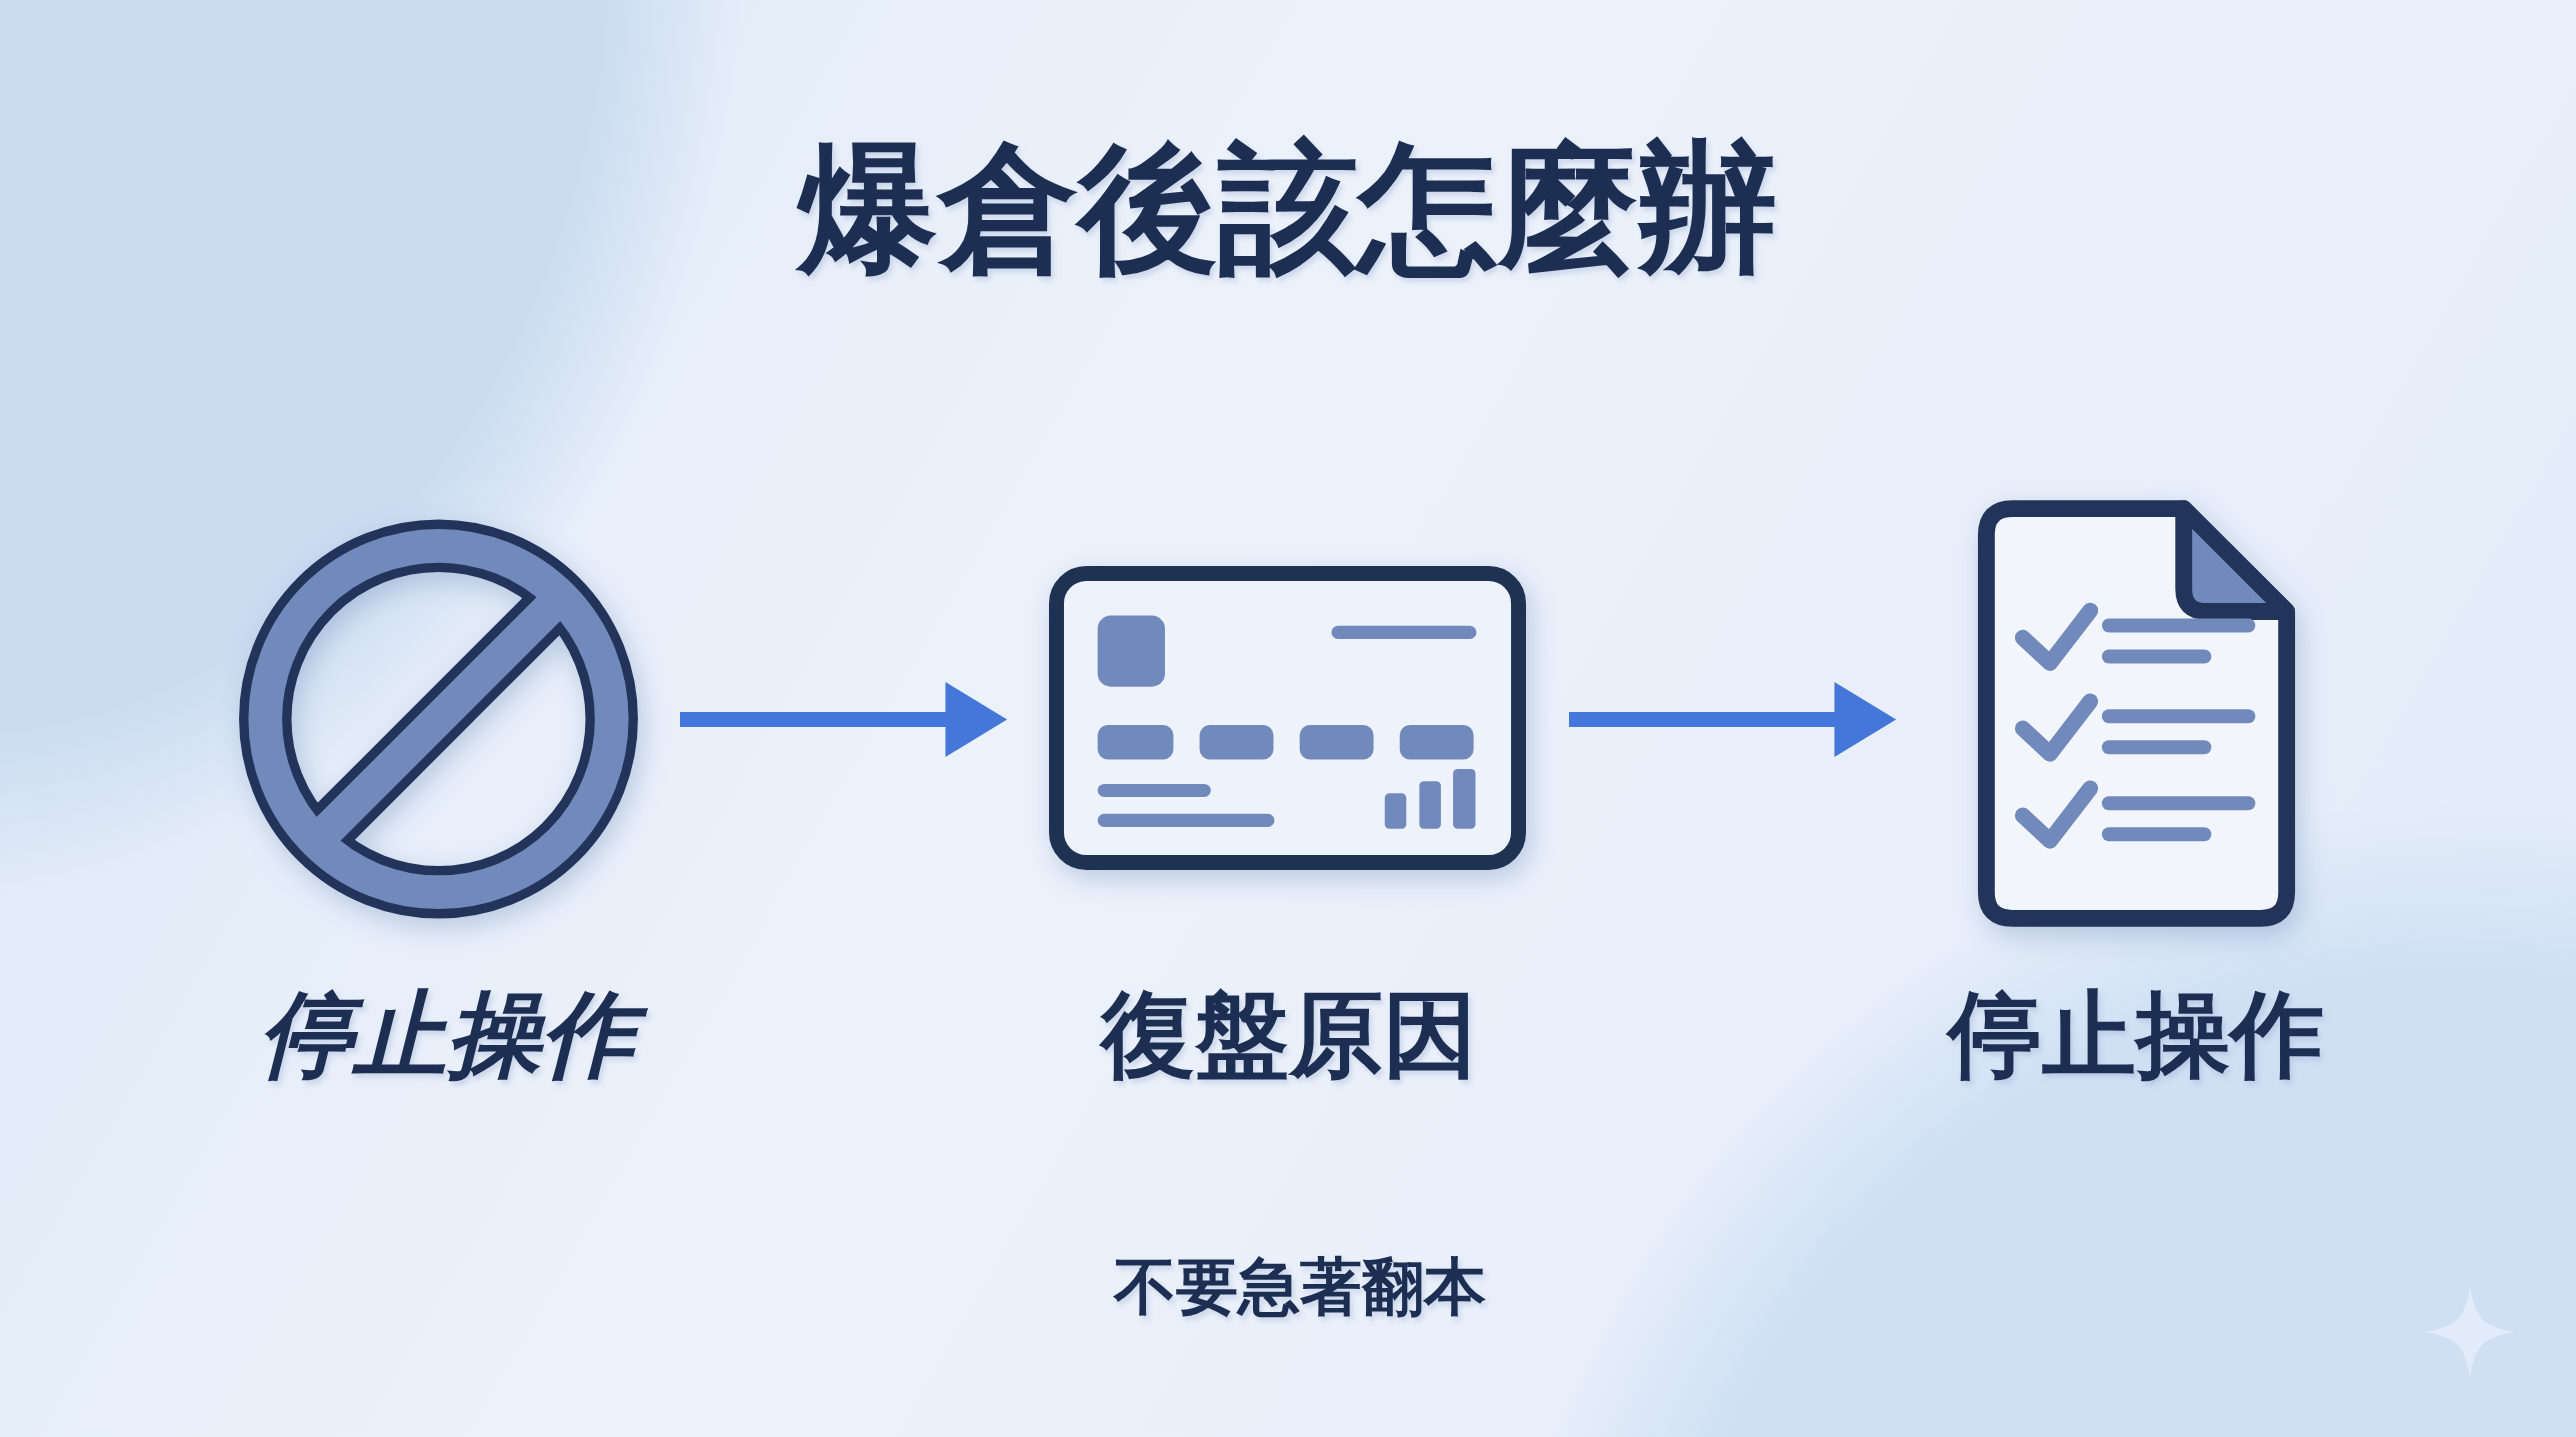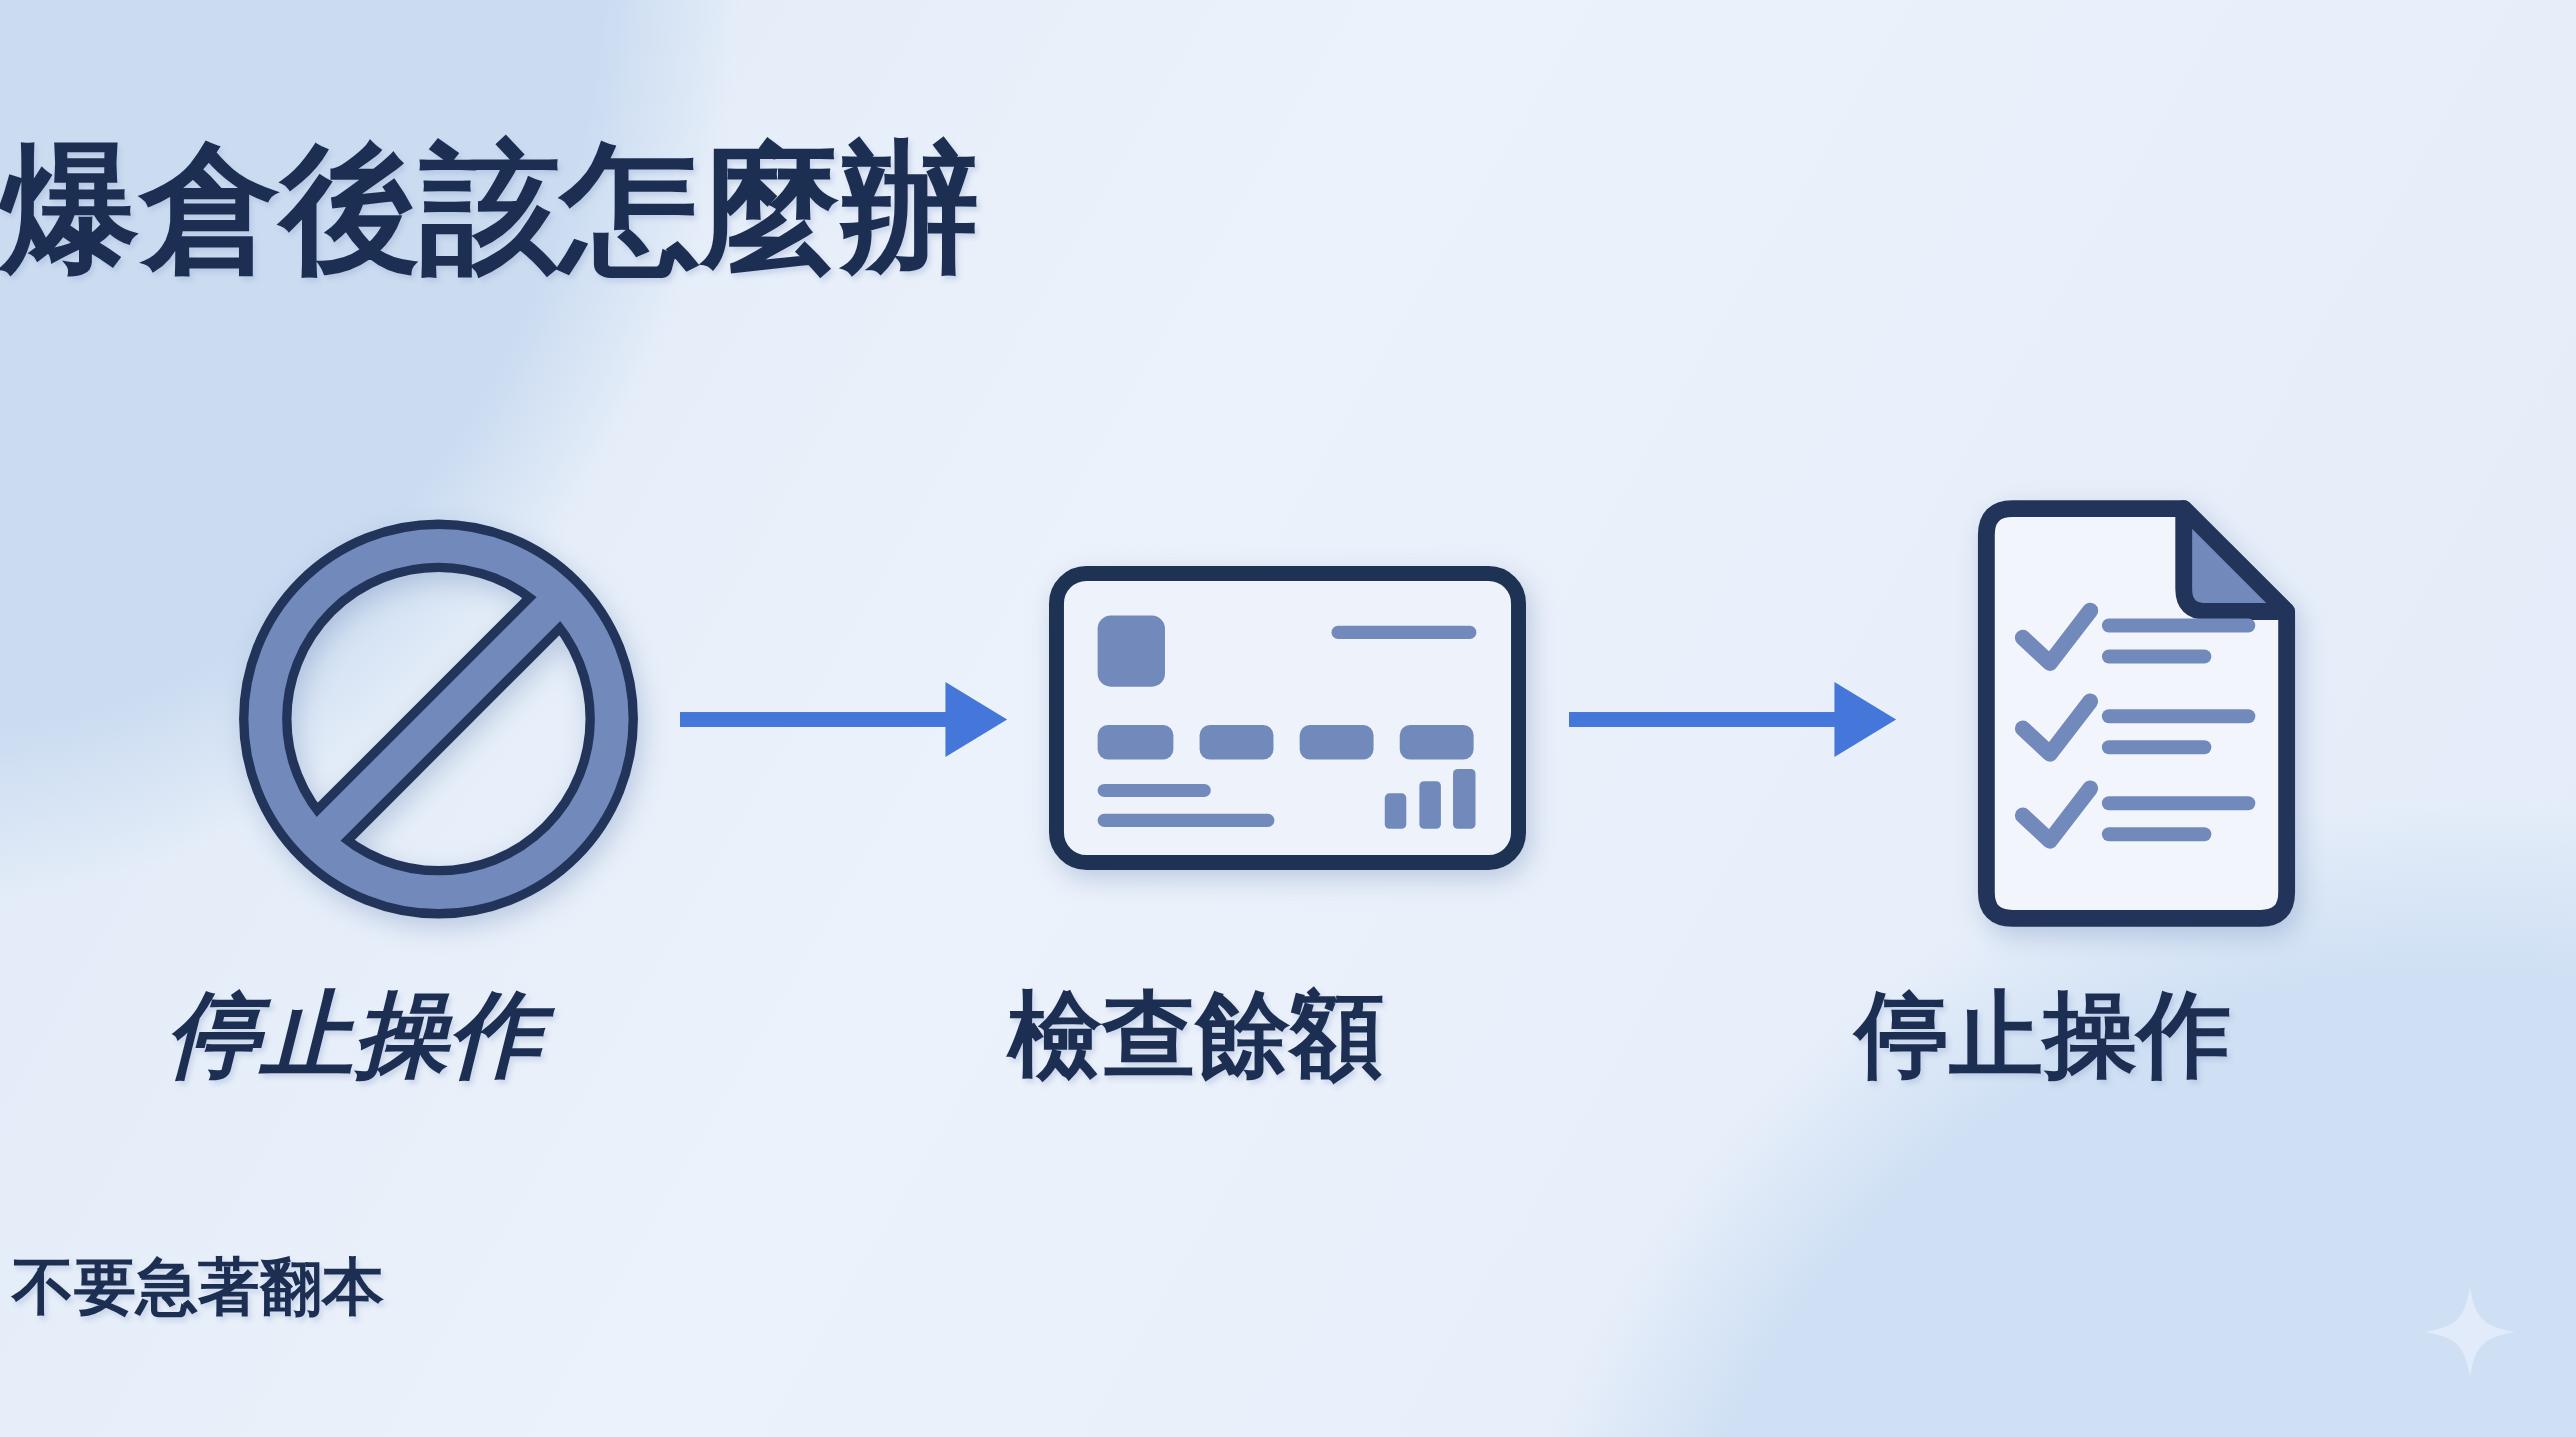--- a/index.html
+++ b/index.html
@@ -15,21 +15,21 @@
     background:
       radial-gradient(871px 1058px at -56px -75px, #cbdcf1 0%, #cbdcf1 76%, rgba(203,220,241,0) 92%),
       radial-gradient(1076px 1076px at 2452px 1769px, #cfe0f4 0%, #cfe0f4 74%, rgba(207,224,244,0) 90%),
       linear-gradient(120deg, #dde8f6 0%, #ecf2fb 42%, #e8effa 70%, #e1ebf8 100%);
   }
   .abs { position: absolute; }
   .navy-text {
     color: #1d2e53;
     font-weight: 800;
     line-height: 1;
-    text-align: left;
+    text-align: center;
     text-shadow: 2.8px 3.7px 5.6px rgba(150,170,205,0.35);
     white-space: nowrap;
   }
   #title {
     top: 139px;
     left: 0;
     width: 100%;
     font-size: 140px;
   }
   .step-label {
@@ -93,21 +93,21 @@
   <line x1="141" y1="168" x2="243" y2="168" stroke="#7289bb" stroke-width="15" stroke-linecap="round"></line>
   <polyline points="49,245 78,272 121,216" fill="none" stroke="#7289bb" stroke-width="17" stroke-linecap="round" stroke-linejoin="round"></polyline>
   <line x1="141" y1="232" x2="290" y2="232" stroke="#7289bb" stroke-width="15" stroke-linecap="round"></line>
   <line x1="141" y1="265" x2="243" y2="265" stroke="#7289bb" stroke-width="15" stroke-linecap="round"></line>
   <polyline points="49,338 78,365 121,309" fill="none" stroke="#7289bb" stroke-width="17" stroke-linecap="round" stroke-linejoin="round"></polyline>
   <line x1="141" y1="325" x2="290" y2="325" stroke="#7289bb" stroke-width="15" stroke-linecap="round"></line>
   <line x1="141" y1="358" x2="243" y2="358" stroke="#7289bb" stroke-width="15" stroke-linecap="round"></line>
 </svg>
 
 <div id="label-0" class="abs navy-text step-label">停止操作</div>
-<div id="label-1" class="abs navy-text step-label">檢查餘額</div>
+<div id="label-1" class="abs navy-text step-label">復盤原因</div>
 <div id="label-2" class="abs navy-text step-label">停止操作</div>
 
 <div id="footer-note" class="abs navy-text">不要急著翻本</div>
 
 <svg class="abs" style="left:2425px; top:1287px;" width="90" height="90" viewBox="0 0 96 96">
   <path d="M48 0 C54 34 62 42 96 48 C62 54 54 62 48 96 C42 62 34 54 0 48 C34 42 42 34 48 0 Z" fill="#e2ebf9"></path>
 </svg>
 
 
 </body></html>

